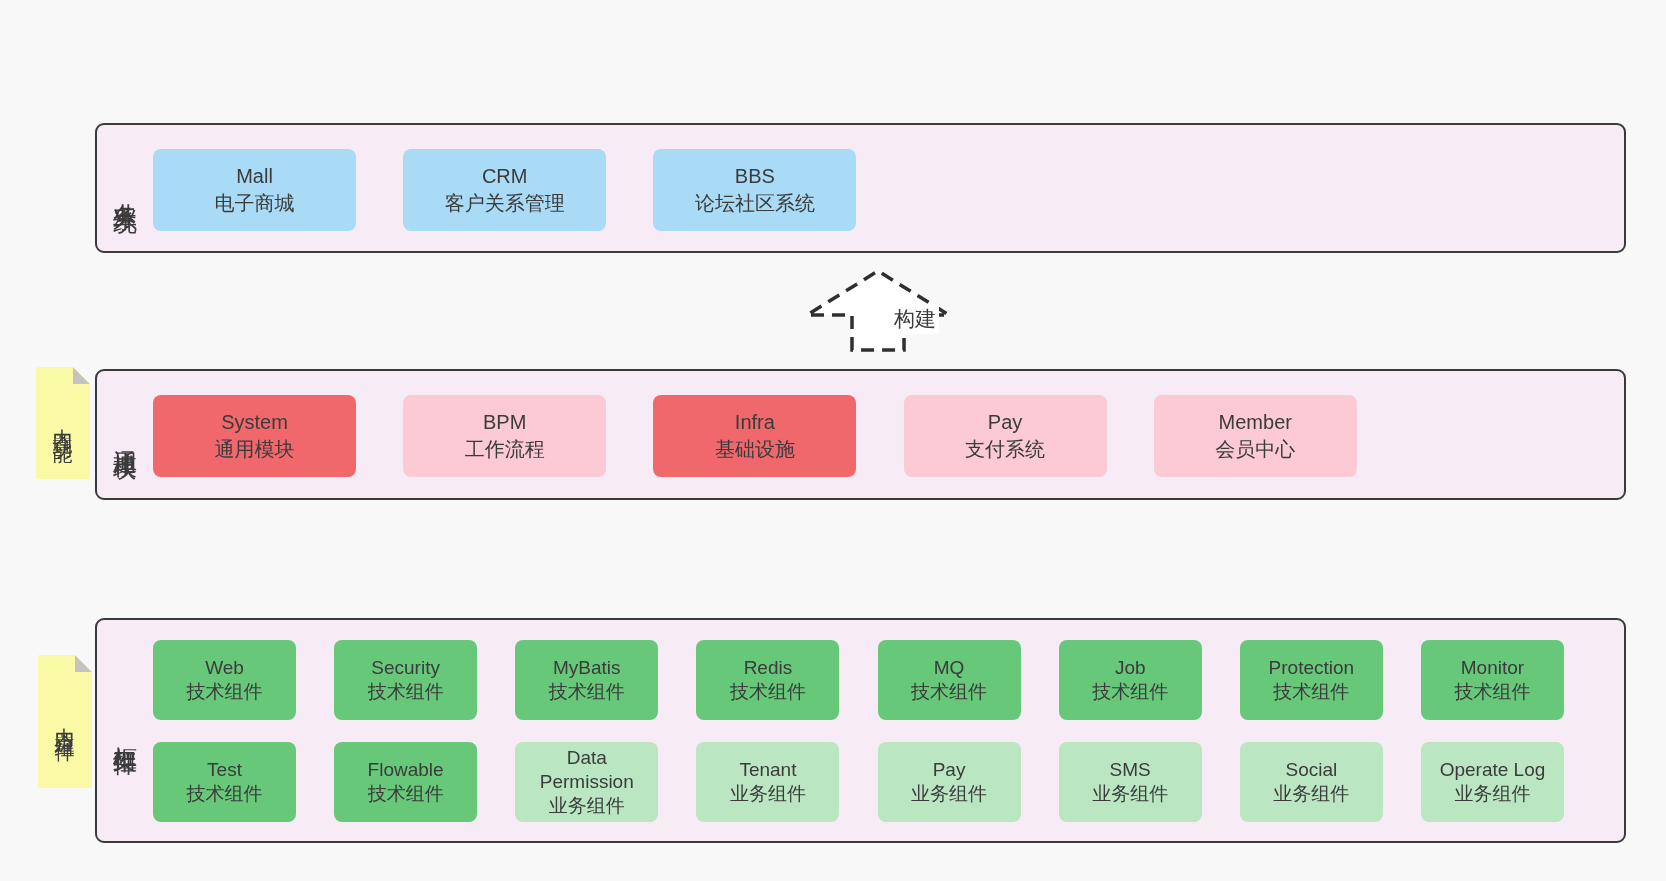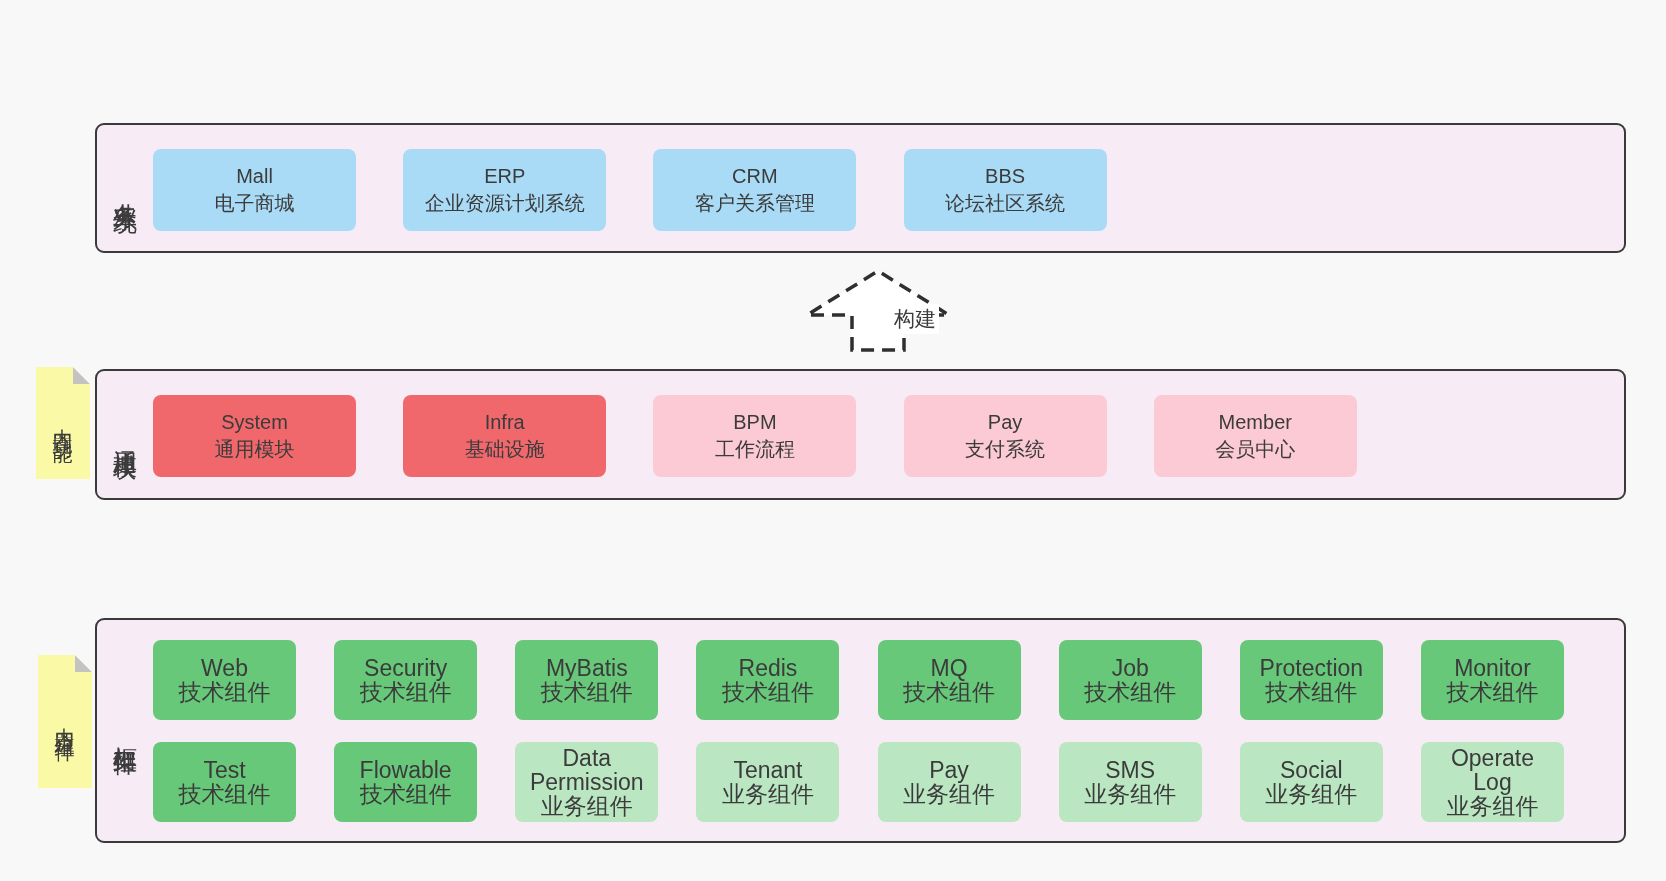--- a/index.html
+++ b/index.html
@@ -45,21 +45,21 @@
     justify-content:space-between;align-content:start;
     padding:20px 60px 0 0;row-gap:22px;
   }
 
   .box{
     height:82px;border-radius:8px;
     display:flex;flex-direction:column;align-items:center;justify-content:center;
     text-align:center;font-size:20px;line-height:27px;color:var(--c-text);
     padding:0 6px;
   }
-  .grid8 .box{height:80px;font-size:23px;line-height:24px;padding:0 12px}
+  .grid8 .box{height:80px;font-size:19px;line-height:24px;padding:0 12px}
   .box.blue{background:var(--c-blue)}
   .box.red{background:var(--c-red)}
   .box.pink{background:var(--c-pink)}
   .box.green{background:var(--c-green)}
   .box.lightgreen{background:var(--c-lightgreen)}
 
   
   .sticky{
     position:absolute;background:var(--c-sticky);
     display:flex;align-items:center;justify-content:center;
@@ -94,24 +94,20 @@
   <section class="panel p1">
     <div class="v-label">
       <span>业务系统</span>
     </div>
     <div class="grid6">
       <div class="box blue">
         <span>Mall</span>
         <span>电子商城</span>
       </div>
       <div class="box blue">
-        <span>ERP</span>
-        <span>企业资源计划系统</span>
-      </div>
-      <div class="box blue">
         <span>CRM</span>
         <span>客户关系管理</span>
       </div>
       <div class="box blue">
         <span>BBS</span>
         <span>论坛社区系统</span>
       </div>
     </div>
   </section>
 
@@ -129,27 +125,27 @@
 
   <section class="panel p2">
     <div class="v-label">
       <span>通用模块</span>
     </div>
     <div class="grid6">
       <div class="box red">
         <span>System</span>
         <span>通用模块</span>
       </div>
+      <div class="box pink">
+        <span>BPM</span>
+        <span>工作流程</span>
+      </div>
       <div class="box red">
         <span>Infra</span>
         <span>基础设施</span>
-      </div>
-      <div class="box pink">
-        <span>BPM</span>
-        <span>工作流程</span>
       </div>
       <div class="box pink">
         <span>Pay</span>
         <span>支付系统</span>
       </div>
       <div class="box pink">
         <span>Member</span>
         <span>会员中心</span>
       </div>
     </div>

